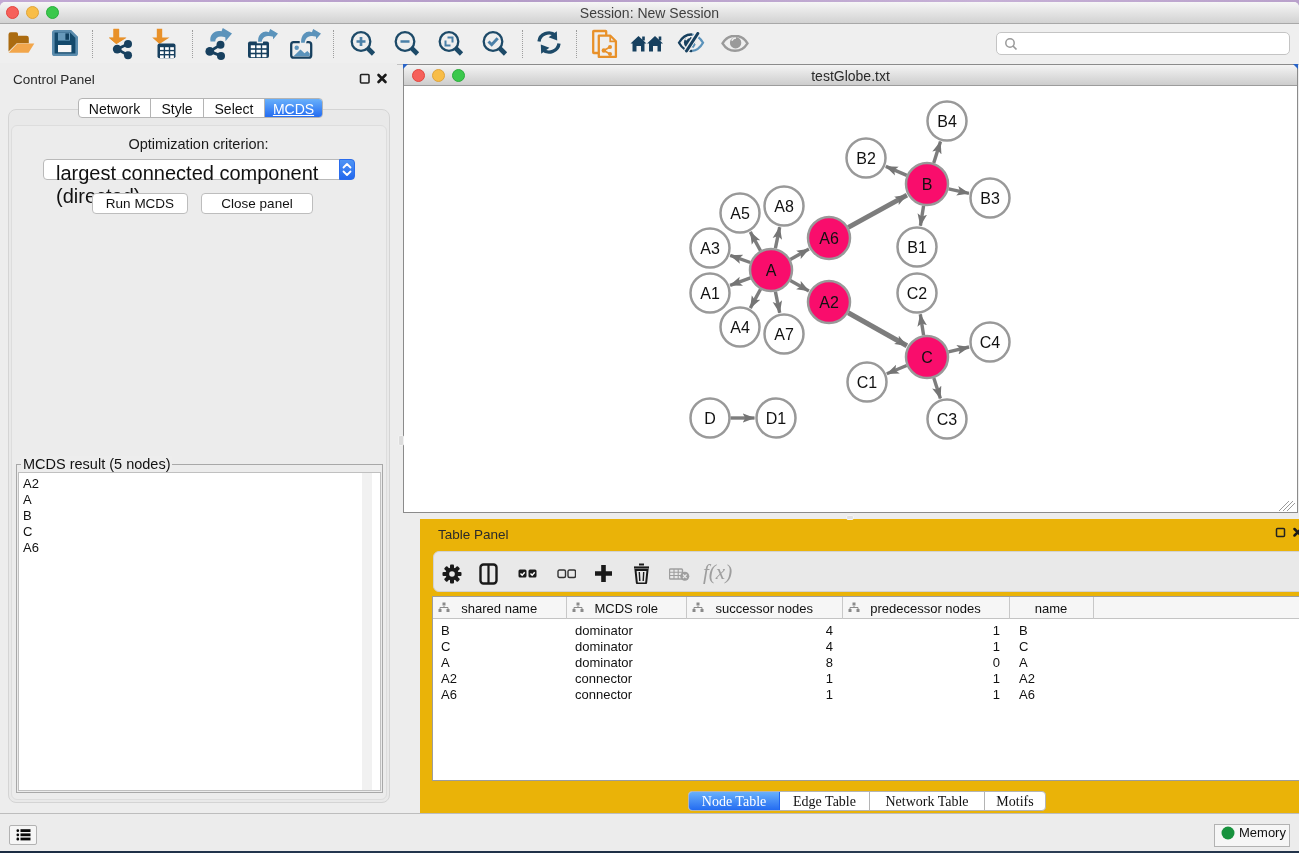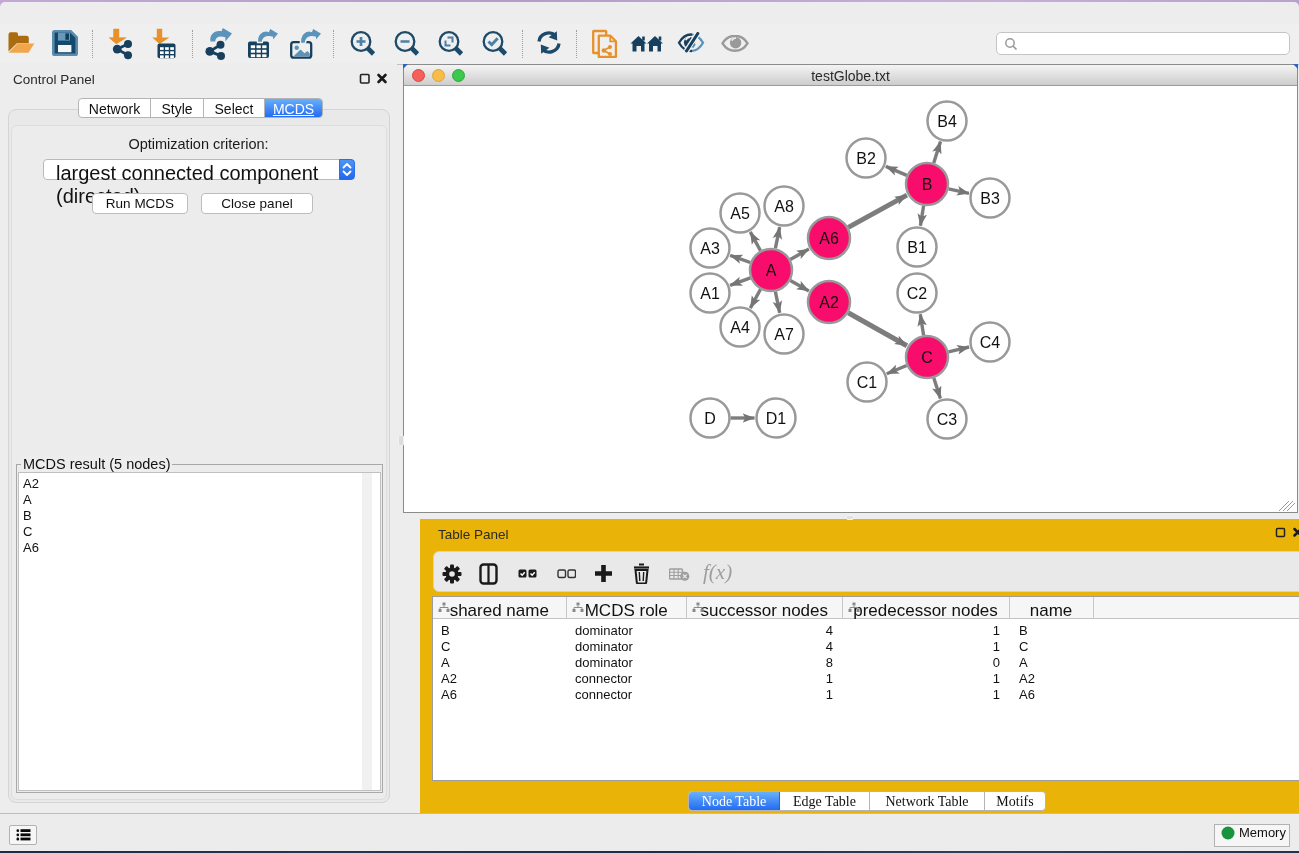--- a/index.html
+++ b/index.html
@@ -42,38 +42,44 @@
 #graph { position:absolute; left:0; top:22px; }
 .bluecorner { position:absolute; width:0; height:0; z-index:5; }
 
 #tablepanel { position:absolute; left:420px; top:517px; width:895px; height:294px; background:#eab308; }
 #tp-title { position:absolute; left:18px; top:8px; font-size:13.5px; color:#2a2a2a; }
 #tp-toolbar { position:absolute; left:13px; top:32px; width:872px; height:41px; background:#e9e9e9; border:1px solid #d2d2d2; border-radius:6px; }
 #tp-toolbar svg { position:absolute; }
 #tp-table { position:absolute; left:12px; top:77px; width:872px; height:185px; background:#fff; border:1px solid #9d9d9d; overflow:hidden; }
 #tp-tabs { position:absolute; left:268px; top:272px; height:36px;font-family:Liberation Serif, serif; }
 #thead { position:absolute; left:0; top:0; width:100%; height:22px; background:#f6f6f6; border-bottom:1px solid #c4c4c4; display:flex; }
-#thead .hc { position:relative; height:22px; border-right:1px solid #c8c8c8; font-size:17px; color:#111; text-align:center; padding-top:4px; }
+#thead .hc { position:relative; height:22px; border-right:1px solid #c8c8c8; font-size:13px; color:#111; text-align:center; padding-top:4px; }
 #thead .hc svg { position:absolute; left:5px; top:5px; }
 .trow { position:absolute; left:0; width:100%; height:16px; font-size:13px; color:#111; }
 .trow span { position:absolute; top:1px; }
 .num { text-align:right; }
 
 #statusbar { position:absolute; left:0; top:811px; width:100%; height:37px; background:#ececec; border-top:1px solid #bdbdbd; }
 #wallbottom { position:absolute; left:0; top:850.5px; width:1299px; height:2.5px; background:linear-gradient(90deg,#1b2c42,#243750 25%,#1d2e44 50%,#2e4158 75%,#22334a); z-index:2; }
 #listbtn { position:absolute; left:9px; top:11px; width:28px; height:20px; background:#f6f6f6; border:1px solid #b2b2b2; border-radius:2px; }
 #membtn { position:absolute; left:1214px; top:10px; width:76px; height:23px; background:#f6f6f6; border:1px solid #b2b2b2; font-size:13px; color:#111; }
 .fcicons { position:absolute; }
 .handleV { position:absolute; left:397.5px; top:433px; width:6px; height:11px; background:#dcdcdc; border:1px solid #f2f2f2; border-radius:2px; z-index:3; }
 .handleH { position:absolute; left:846px; top:513px; width:8px; height:5px; background:#e0e0e0; border:1px solid #f4f4f4; border-radius:2px; z-index:3; }
 </style>
 </head>
 <body>
 <div id="walltop"></div>
 <div id="mainwin">
+  <div id="titlebar">
+    <div class="tl t-red" style="left:6px; top:4px;"></div>
+    <div class="tl t-yel" style="left:26px; top:4px;"></div>
+    <div class="tl t-grn" style="left:46px; top:4px;"></div>
+    <div id="titletext">Session: New Session</div>
+  </div>
   <div id="toolbar">
     <svg style="left:7px; top:7px;" width="29" height="24" viewBox="0 0 29 24">
 <path d="M1.5 20.5 L1.5 3.5 Q1.5 1.2 3.8 1.2 L9.2 1.2 Q11 1.2 11 3 L11 4.8 L19.5 4.8 Q21.8 4.8 21.8 7 L21.8 12.2 L9.8 12.2 L1.5 20.5 Z" fill="#ab6b10"></path>
 <path d="M10.4 12.6 L27.3 12.6 L21.5 21.8 L1.6 21.8 Z" fill="#f2a64b"></path>
 </svg>
     <svg style="left:52px; top:6px;" width="26" height="26" viewBox="0 0 26 26">
 <path d="M2.6 1.3 H18.7 L24.7 7.3 V23.4 Q24.7 24.7 23.4 24.7 H2.6 Q1.3 24.7 1.3 23.4 V2.6 Q1.3 1.3 2.6 1.3 Z" fill="#14496b" stroke="#5b8cad" stroke-width="2.6"></path>
 <rect x="6" y="2.6" width="12" height="8" fill="#6699ba"></rect>
 <rect x="13.4" y="3.4" width="3.6" height="6.4" fill="#0f3f5e"></rect>
 <rect x="6" y="15" width="13.4" height="7.2" fill="#f5f5f5"></rect>

